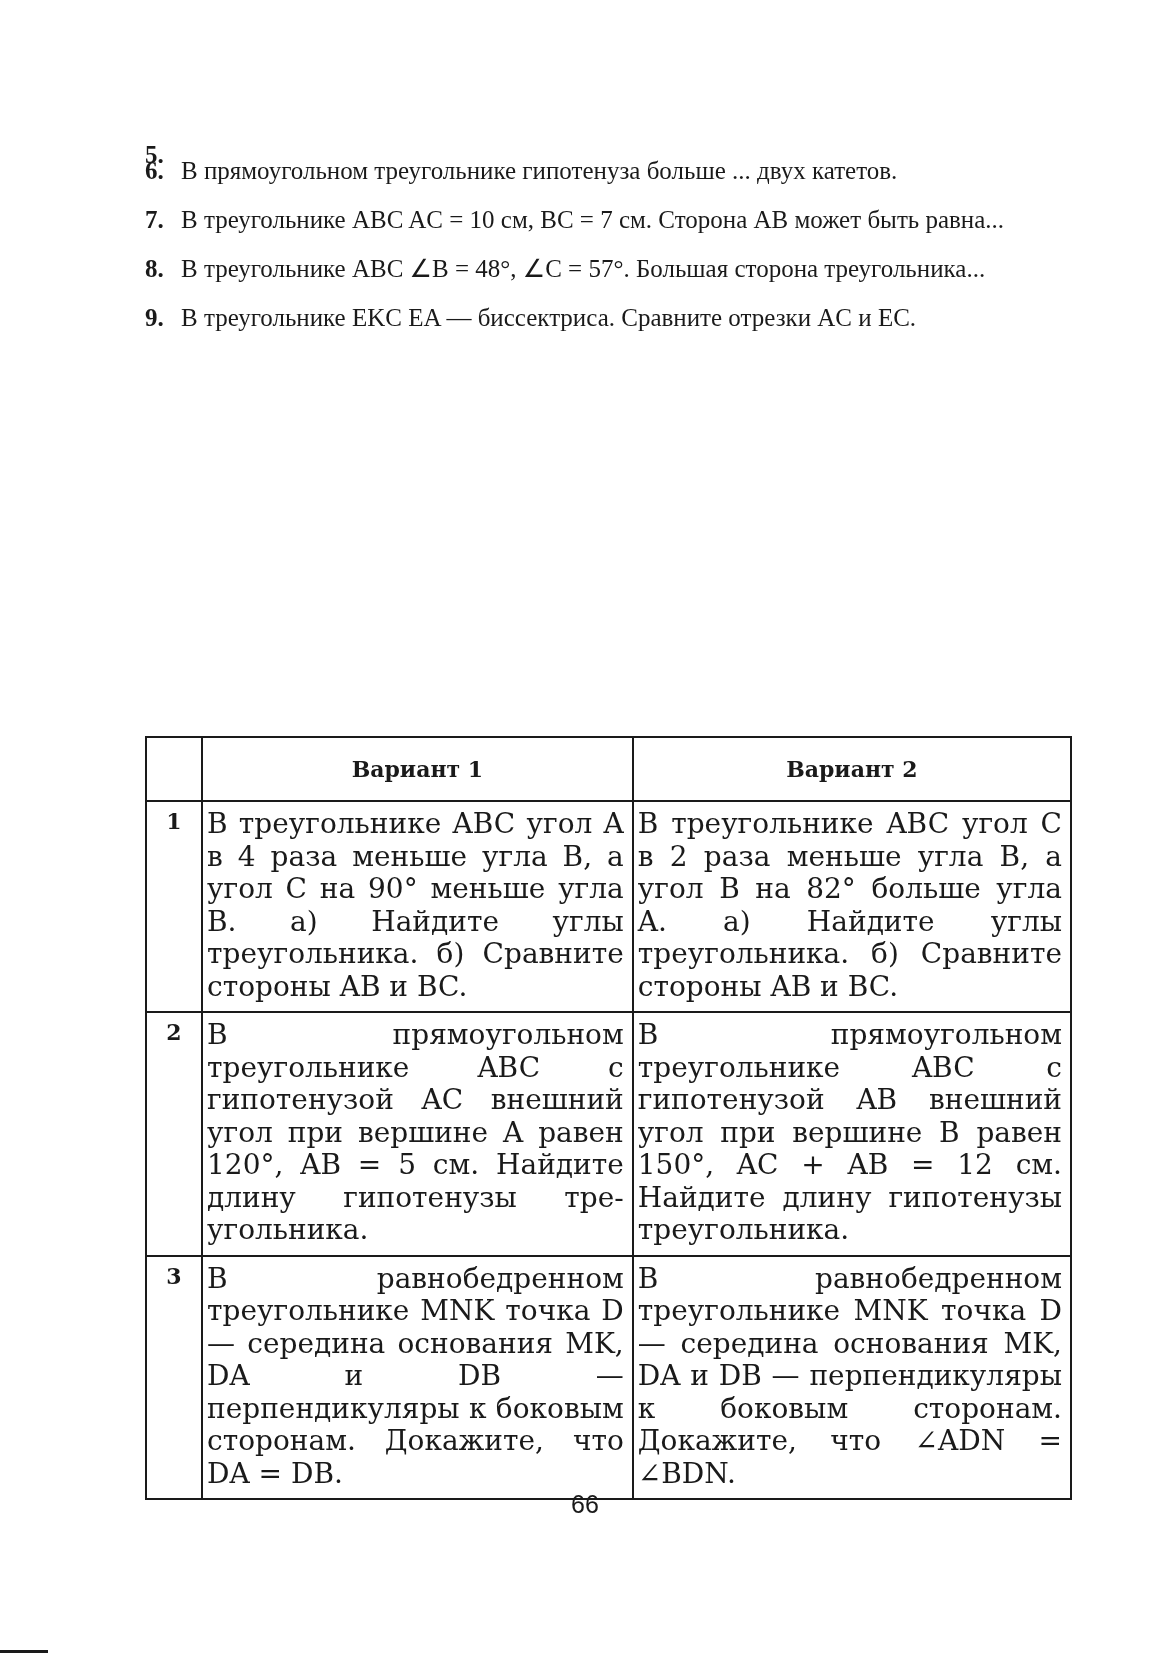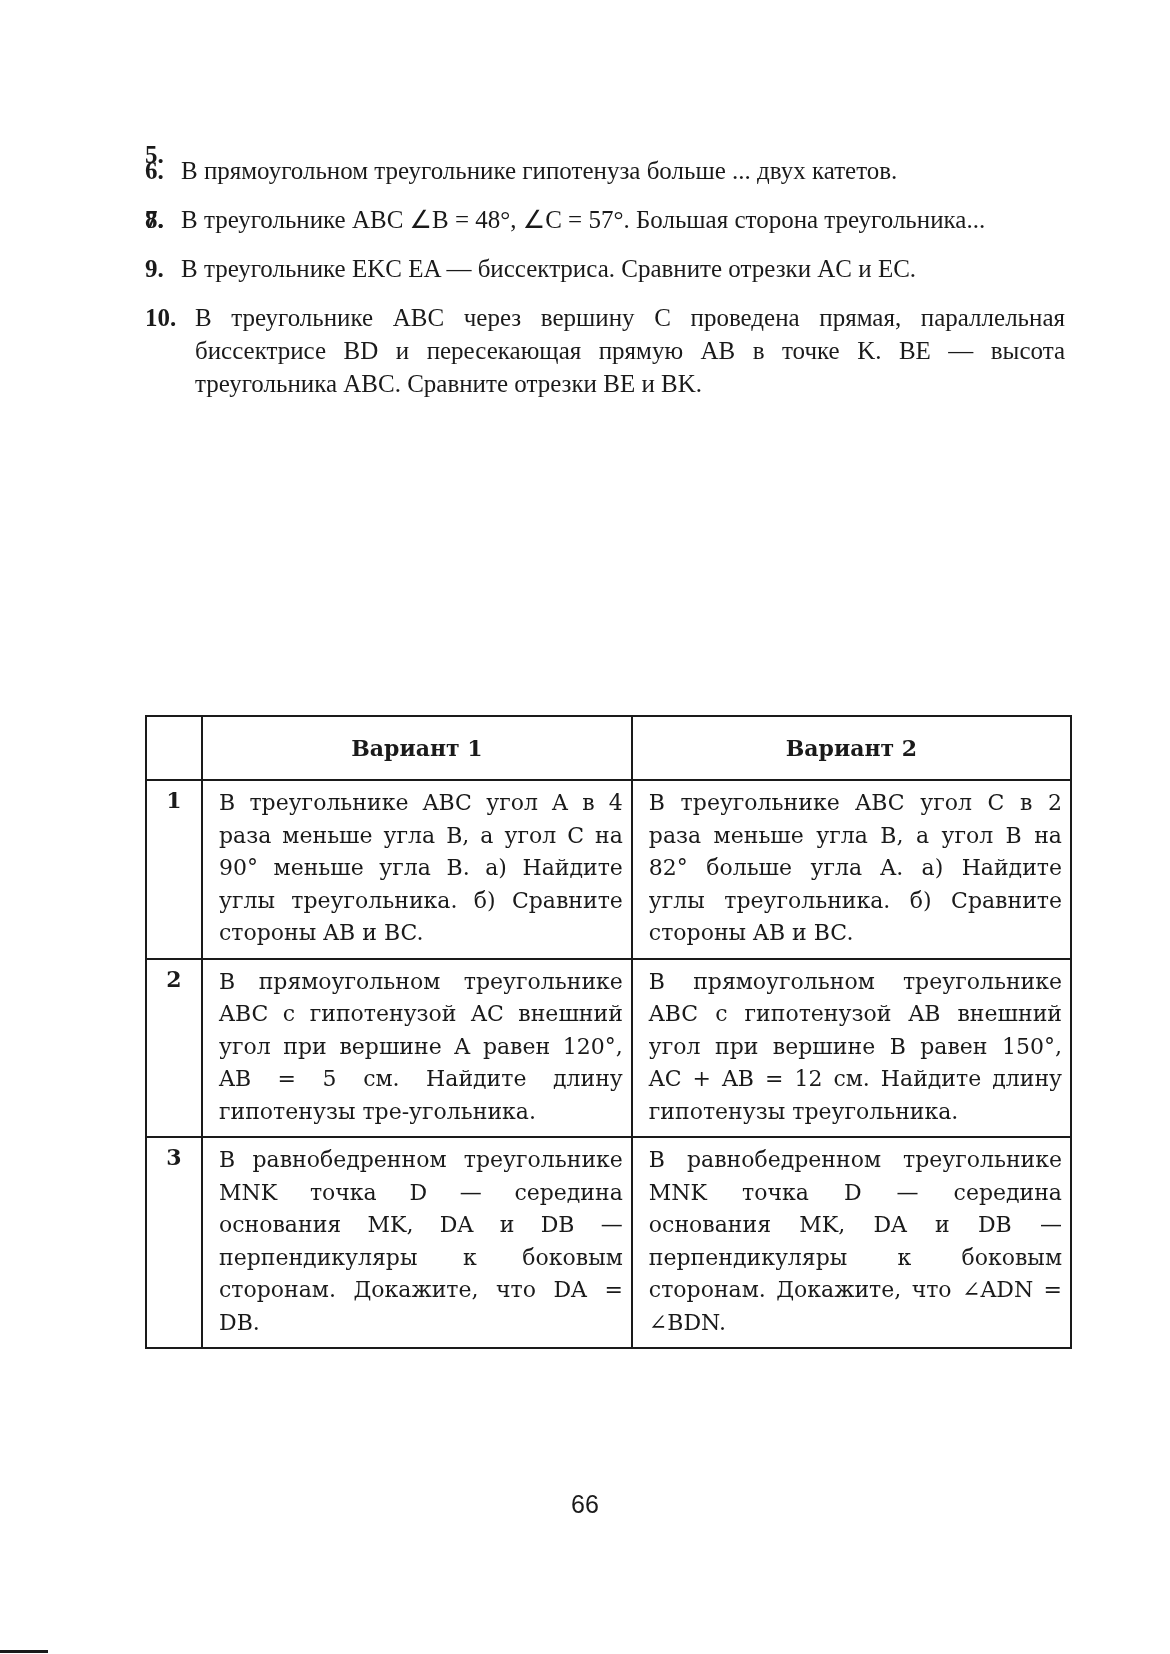--- a/index.html
+++ b/index.html
@@ -3,55 +3,52 @@
 <meta charset="utf-8">
 <style>
   html, body { margin: 0; padding: 0; background: #ffffff; }
   body { width: 1170px; height: 1654px; position: relative; overflow: hidden;
          font-family: "DejaVu Serif", "Liberation Serif", serif; color: #1a1a1a; }
   .tasks { position: absolute; left: 145px; width: 920px; top: 138px; }
   .task { position: relative; font-size: 25px; line-height: 33px; margin-bottom: 16px;
           text-align: justify; padding-left: 36px; font-family: "Liberation Serif", serif; }
   .task.wide { padding-left: 50px; }
   .task .num { position: absolute; left: 0; top: 0; font-weight: bold; }
-  table.var { position: absolute; left: 145px; top: 715px; width: 927px;
+  table.var { position: absolute; left: 145px; top: 736px; width: 927px;
               border-collapse: collapse; font-family: "DejaVu Serif", serif; }
   table.var td, table.var th { border: 2px solid #1a1a1a; vertical-align: top; }
   table.var th { height: 60px; font-size: 22px; font-weight: bold; text-align: center; vertical-align: middle; }
   table.var td.n { width: 52px; text-align: center; font-weight: bold; font-size: 22px; padding-top: 6px; }
-  table.var td.c { font-size: 22px; line-height: 32.5px; padding: 6px 8px 8px 16px; text-align: justify; }
+  table.var td.c { font-size: 28px; line-height: 32.5px; padding: 6px 8px 8px 4px; text-align: justify; }
   .pageno { position: absolute; top: 1490px; left: 0; width: 1170px; text-align: center;
             font-size: 25px; font-family: Liberation Sans, sans-serif; }
   .mark { position: absolute; left: 0; top: 1650px; width: 48px; height: 3px; background: #1a1a1a; }
 </style>
 </head>
 <body>
 
 <div class="tasks">
   <div class="task">
     <span class="num">5.</span>
   </div>
   <div class="task">
     <span class="num">6.</span>
     <span>В прямоугольном треугольнике гипотенуза больше ... двух катетов.</span>
   </div>
   <div class="task">
     <span class="num">7.</span>
+    <span>В треугольнике ABC AC = 10 см, BC = 7 см. Сторона AB может быть равна...</span>
   </div>
   <div class="task">
     <span class="num">8.</span>
     <span>В треугольнике ABC ∠B = 48°, ∠C = 57°. Большая сторона треугольника...</span>
   </div>
   <div class="task">
     <span class="num">9.</span>
     <span>В треугольнике EKC EA — биссектриса. Сравните отрезки AC и EC.</span>
-  </div>
-  <div class="task wide">
-    <span class="num">10.</span>
-    <span>В треугольнике ABC через вершину C проведена прямая, параллельная биссектрисе BD и пересекающая прямую AB в точке K. BE — высота треугольника ABC. Сравните отрезки BE и BK.</span>
   </div>
 </div>
 
 <table class="var">
   <tbody>
       <tr>
     <th></th>
     <th>Вариант 1</th>
     <th>Вариант 2</th>
   </tr>

